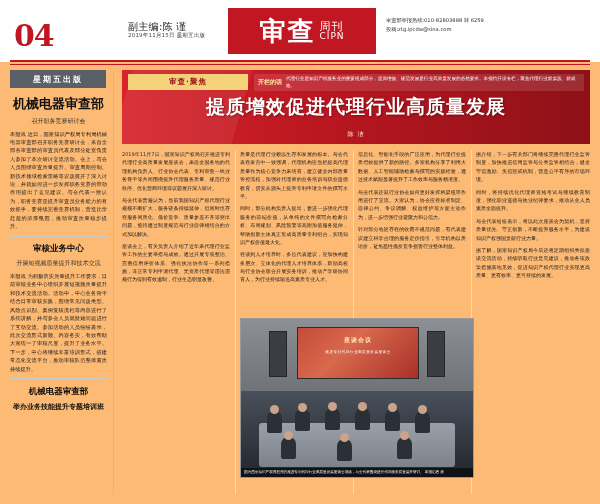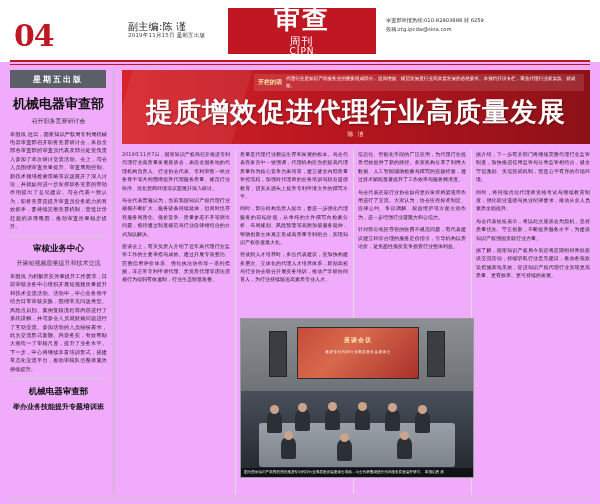--- a/index.html
+++ b/index.html
@@ -6,21 +6,21 @@
   body{
     width:600px;height:504px;
     background:#ffffff;
     font-family:"DejaVu Sans","Liberation Sans",sans-serif;
     color:#111;
     overflow:hidden;
     position:relative;
   }
   .page{
     position:absolute;inset:0;
-    background:#f0abfc;
+    background:#fdba74;
     padding:0;
   }
 
   
   .masthead{
     position:absolute;left:0;top:0;width:600px;height:62px;
     background:#ffffff;
   }
   .pagenum{
     position:absolute;left:14px;top:18px;
@@ -34,21 +34,20 @@
   }
   .date-line{
     position:absolute;left:128px;top:32px;
     font-size:5.5px;color:#444;letter-spacing:.2px;
   }
   .logo-block{
     position:absolute;left:228px;top:8px;width:148px;height:46px;
     background:#c01722;
     display:flex;align-items:center;justify-content:center;
     gap:4px;
-    flex-direction:column;
   }
   .logo-cn{
     color:#fff;font-size:26px;font-weight:bold;letter-spacing:2px;
     font-family:"DejaVu Serif","Liberation Serif",serif;
     line-height:1;
   }
   .logo-side{
     display:flex;flex-direction:column;justify-content:center;line-height:1.05;
   }
   .logo-side .s1{color:#fff;font-size:11px;font-weight:normal;letter-spacing:1px;}
@@ -142,21 +141,21 @@
   }
   .lead-tag{
     font-size:6px;color:#ffe9a8;font-weight:bold;white-space:nowrap;
   }
   .lead-txt{
     font-size:4.6px;color:#fff;line-height:1.35;overflow:hidden;
   }
   .main-title{
     position:absolute;left:0;top:24px;width:468px;
     text-align:center;color:#fff;
-    font-size:27px;font-weight:bold;letter-spacing:1px;
+    font-size:19px;font-weight:bold;letter-spacing:1px;
     font-family:"DejaVu Serif","Liberation Serif",serif;
     text-shadow:1px 1px 2px rgba(0,0,0,.35);
   }
   .byline{
     position:absolute;left:0;top:60px;width:468px;text-align:center;
     font-size:6px;color:#ffe7c4;letter-spacing:1px;
   }
 
   
   .article{
@@ -279,20 +278,23 @@
 
       <div class="side-rule"></div>
 
       <div class="side-title">机械电器审查部</div>
       <div class="side-title2">举办业务技能提升专题培训班</div>
     </div>
 
     <div class="col-main">
 
       <div class="head-banner">
+        <div class="kicker">
+          <span>审查·聚焦</span>
+        </div>
         <div class="lead-box">
           <div class="lead-tag">开栏的话</div>
           <div class="lead-txt">代理行业是知识产权服务业的重要组成部分，提质增效、规范发展是行业高质量发展的必然要求。本报特开设专栏，聚焦代理行业新实践、新成效。</div>
         </div>
         <div class="main-title">提质增效促进代理行业高质量发展</div>
         <div class="byline">陈 洁</div>
       </div>
 
       <div class="article">
         <div class="vdiv" style="left:113px;"></div>

